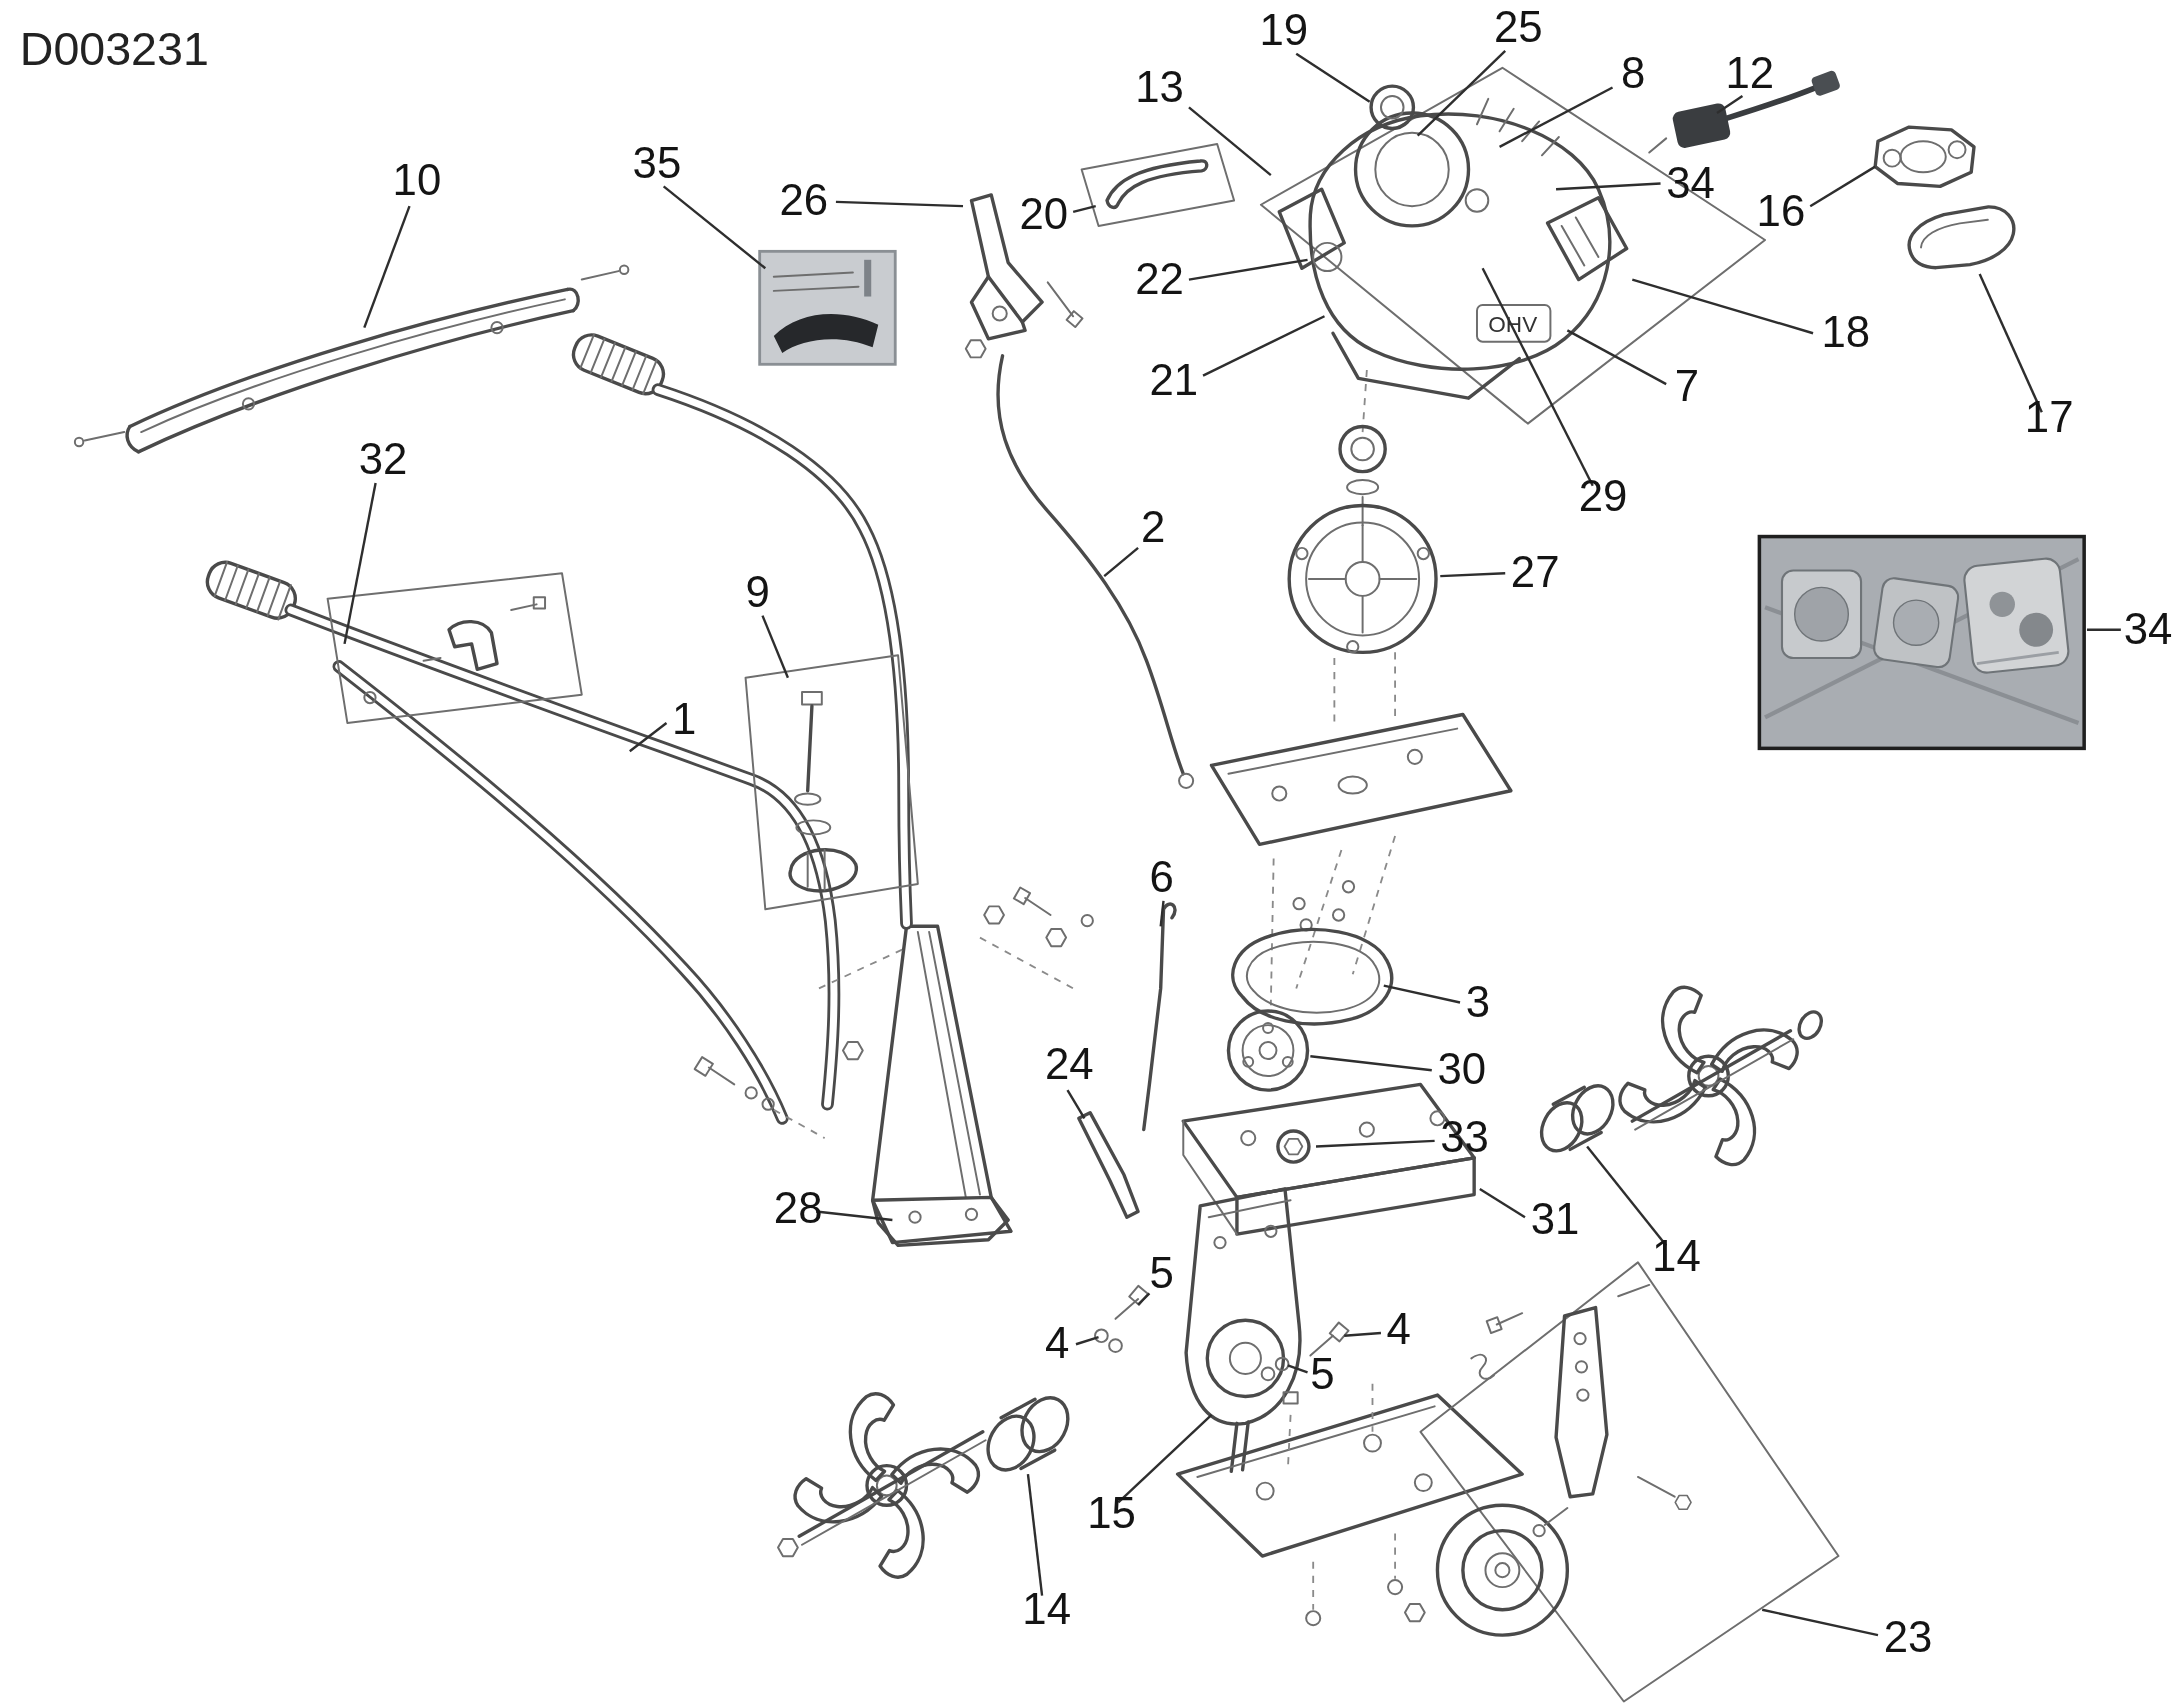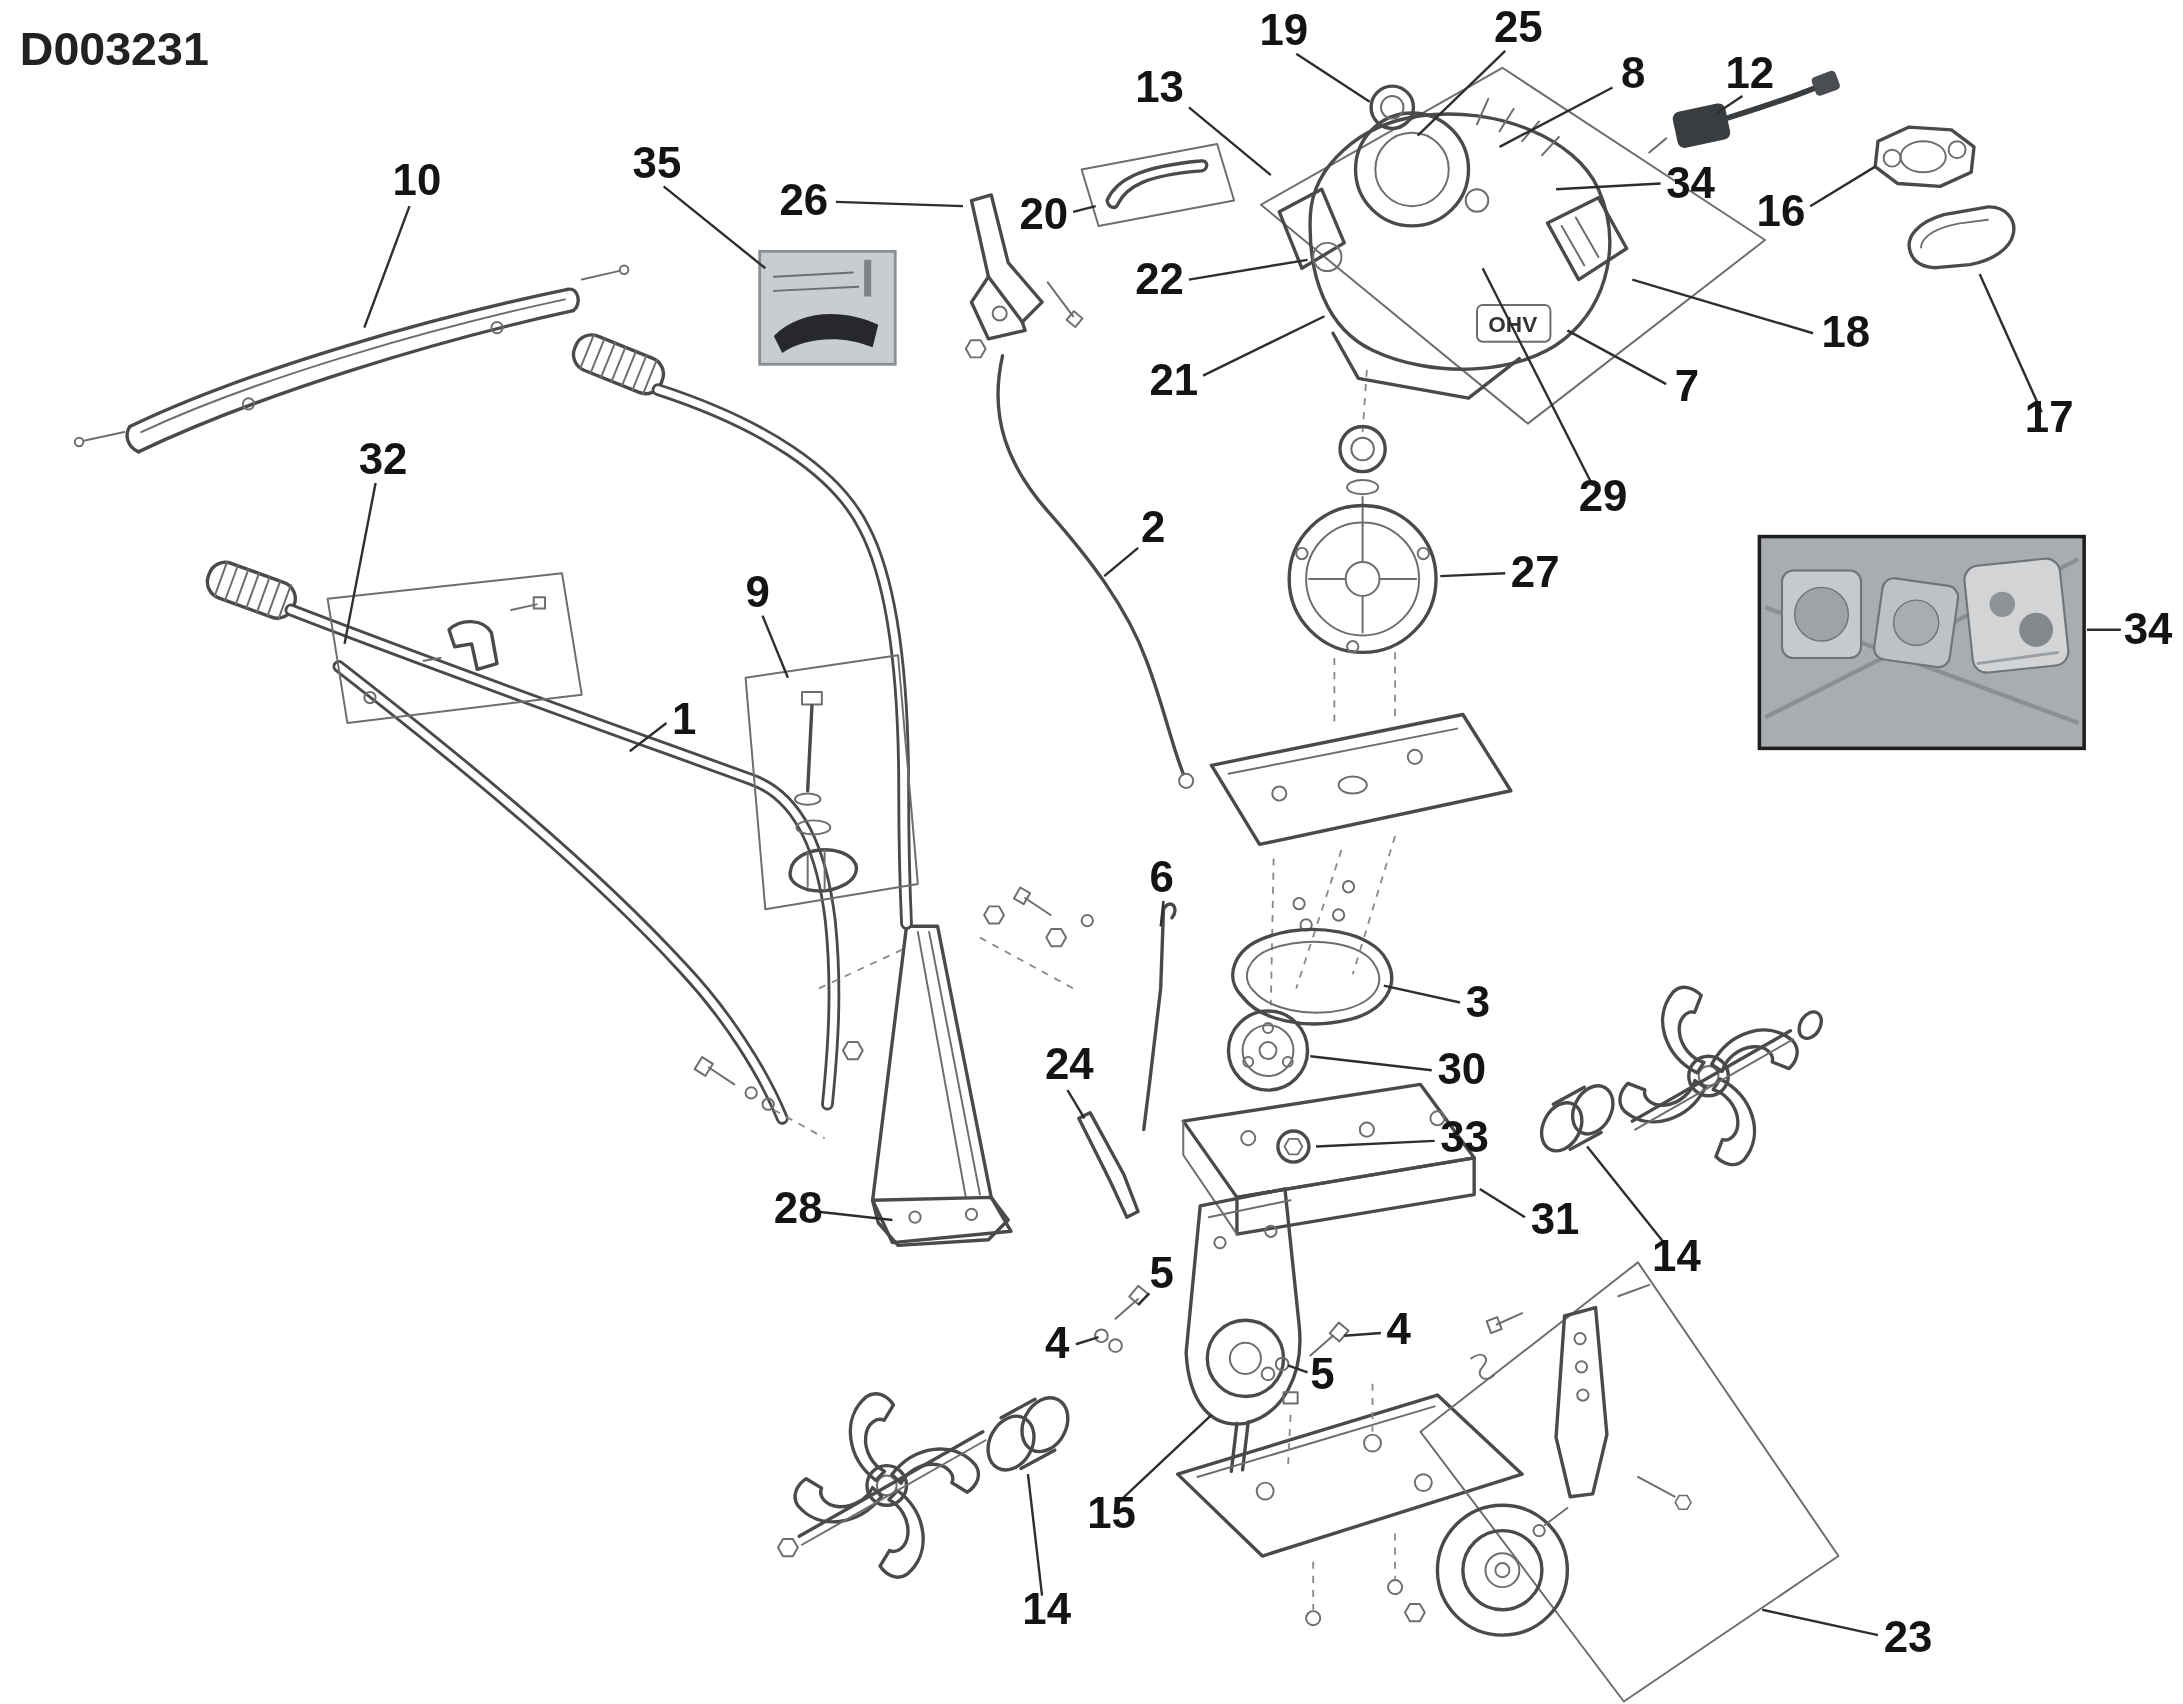--- a/index.html
+++ b/index.html
@@ -1,16 +1,16 @@
 <!DOCTYPE html>
 <html style="font-size:8.5px"><head>
 <meta charset="utf-8">
 <style>
   html,body{margin:0;padding:0;background:#ffffff;}
-  .stage{width:100%;background:#737373;font-weight:bold;}
+  .stage{width:100%;background:#737373;}
   svg{display:block;width:100%;height:auto;background:#ffffff;}
   .line{fill:none;stroke:#4a4a4a;stroke-width:2.4;stroke-linecap:round;stroke-linejoin:round;}
   .thin{fill:none;stroke:#6e6e6e;stroke-width:1.4;stroke-linecap:round;stroke-linejoin:round;}
   .dash{fill:none;stroke:#8a8a8a;stroke-width:1.3;stroke-dasharray:5 5;}
   .leader{fill:none;stroke:#2e2e2e;stroke-width:1.7;}
   .callout{font-family:"Liberation Sans",sans-serif;font-size:31px;fill:#141414;}
   .diagram-id{font-family:"Liberation Sans",sans-serif;font-size:33px;fill:#222222;}
   .badge{font-family:"Liberation Sans",sans-serif;font-size:16px;fill:#333333;}
   .tube{fill:none;stroke:#4a4a4a;stroke-width:9;stroke-linecap:round;}
   .tube-inner{fill:none;stroke:#ffffff;stroke-width:5;stroke-linecap:round;}

